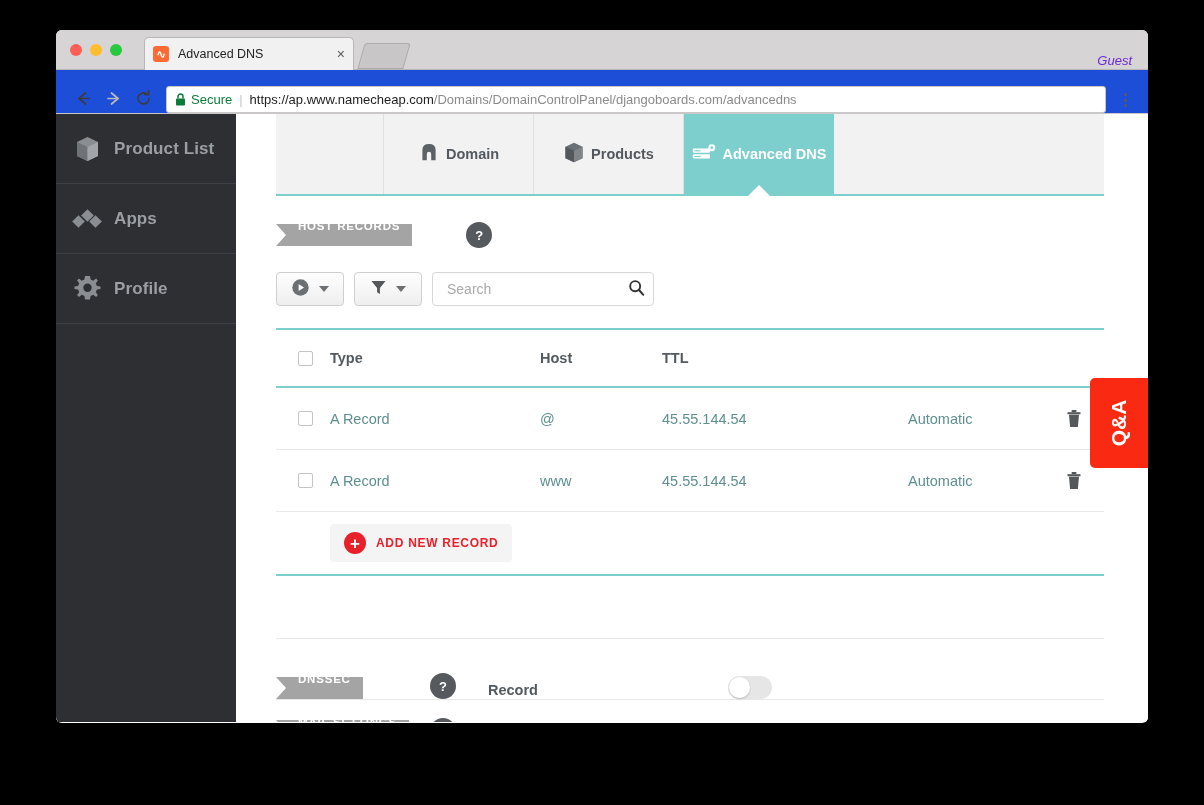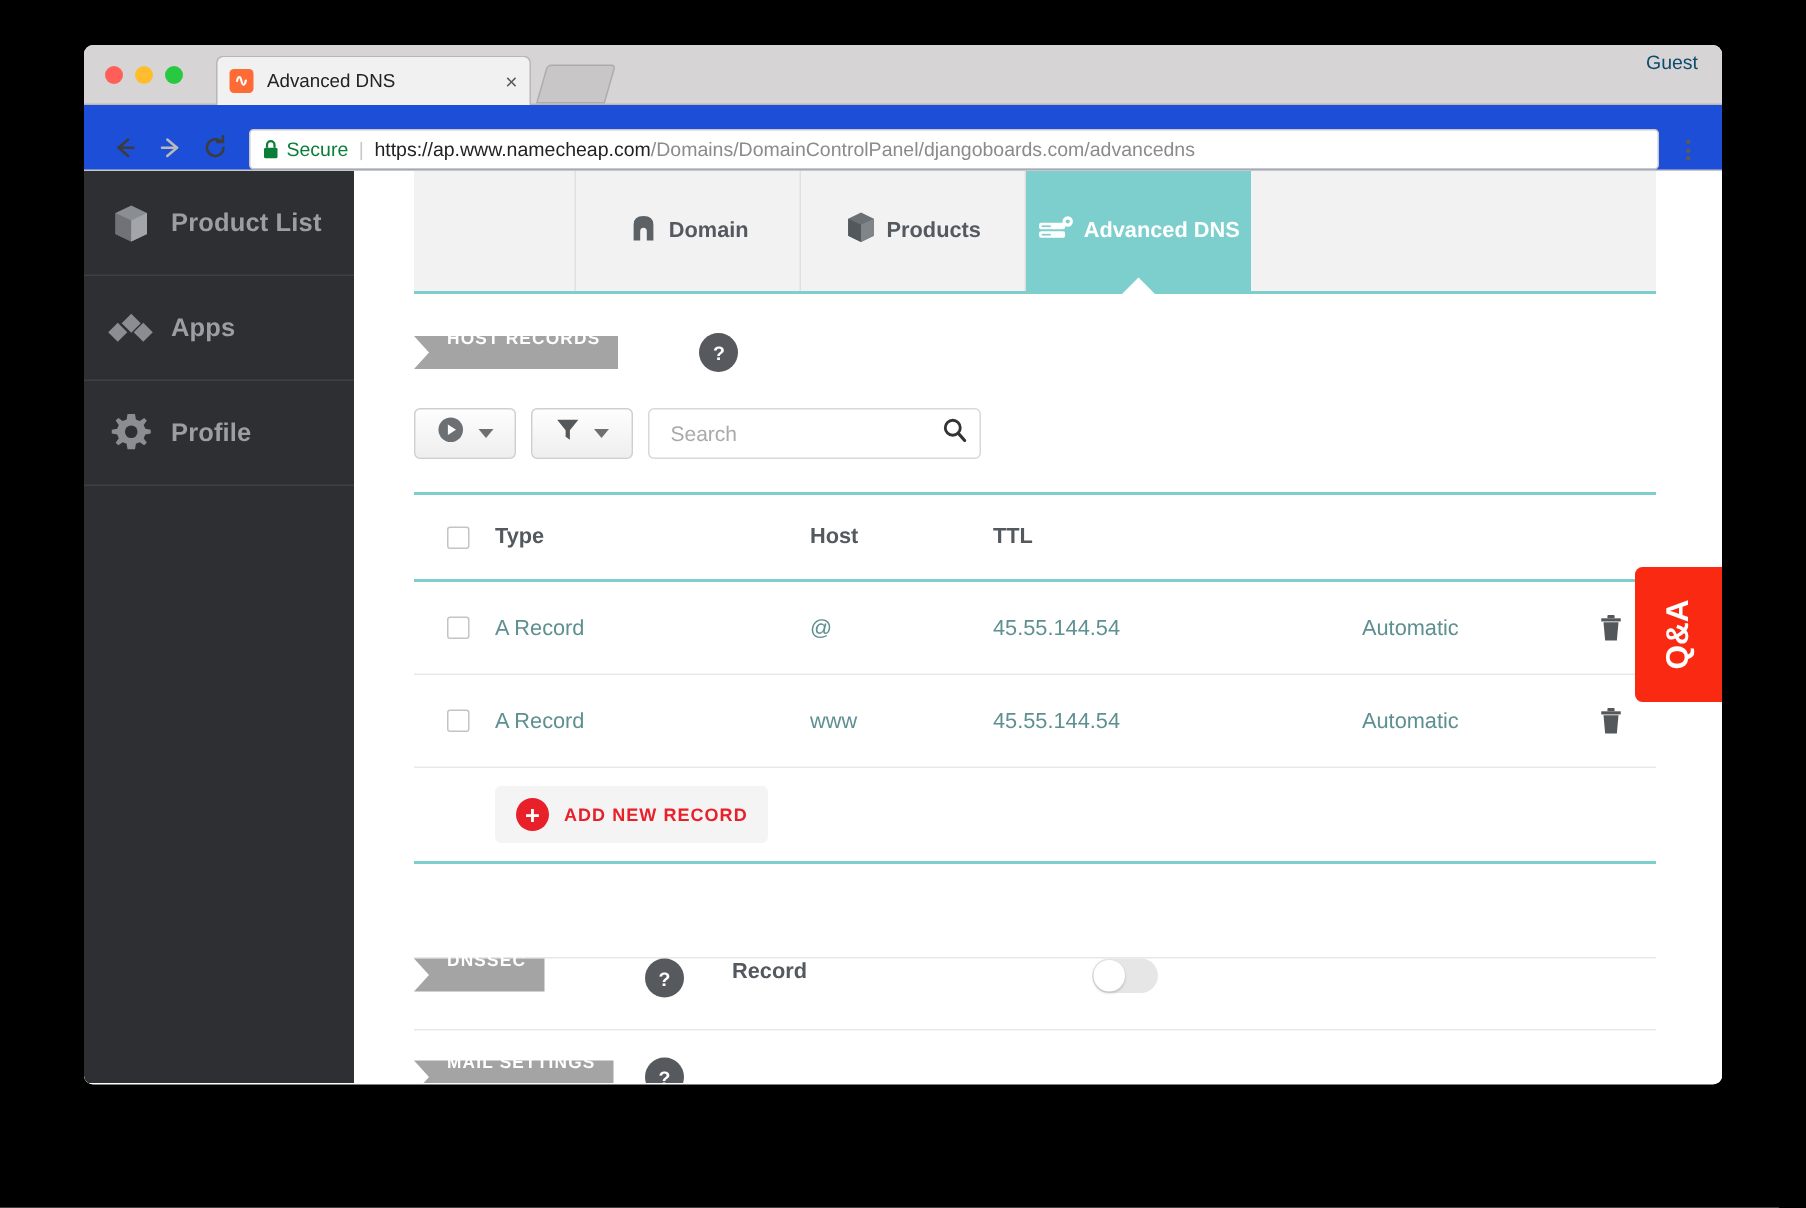--- a/index.html
+++ b/index.html
@@ -64,22 +64,22 @@
   }
   .newtab {
     position: absolute; left: 305px; top: 13px;
     width: 46px; height: 26px;
     background: #c8c6c6;
     border: 1px solid #aeabab;
     border-radius: 3px 3px 0 0;
     transform: skewX(-16deg);
   }
   .guest {
-    position: absolute; right: 16px; top: 4px;
-    font-size: 13px; color: #0c4a6e;
+    position: absolute; right: 16px; top: 23px;
+    font-size: 13px; color: #6d28d9; font-style: italic;
   }
 
   
   .toolbar {
     height: 44px;
     background: #1d4ed8;
     border-bottom: 1px solid #c9c7c7;
     display: flex; align-items: flex-end;
     padding: 0 12px;
   }
@@ -303,22 +303,22 @@
     display: flex; align-items: center; justify-content: center;
     font-size: 17px; font-weight: bold; line-height: 1;
   }
   .addbtn .a-label {
     font-size: 12px; color: #e8202a;
     font-weight: bold; letter-spacing: .7px;
   }
 
   
   .dnssec-row {
-    display: flex; align-items: flex-start;
-    height: 49px;
+    display: flex; align-items: flex-end;
+    height: 62px;
     border-top: 1px solid #e8e8e8;
     border-bottom: 1px solid #e8e8e8;
   }
   .dnssec-row .ribbon { margin-right: 0; }
   .label-status {
     font-size: 14.5px; color: #53595e; font-weight: bold;
   }
   .toggle {
     width: 44px; height: 23px;
     background: #e6e6e6;

